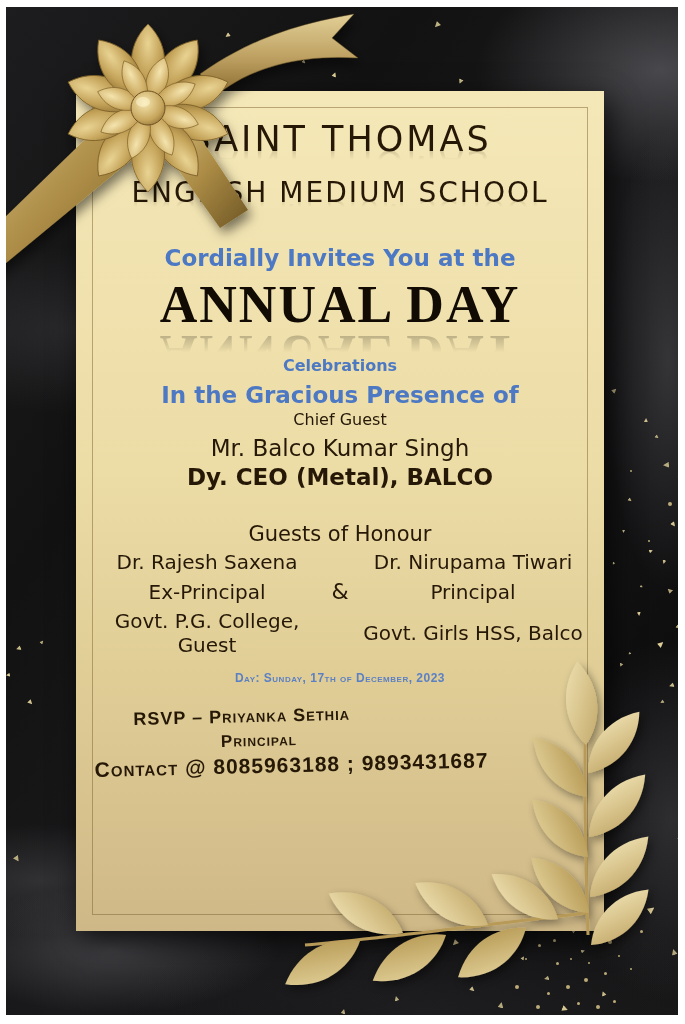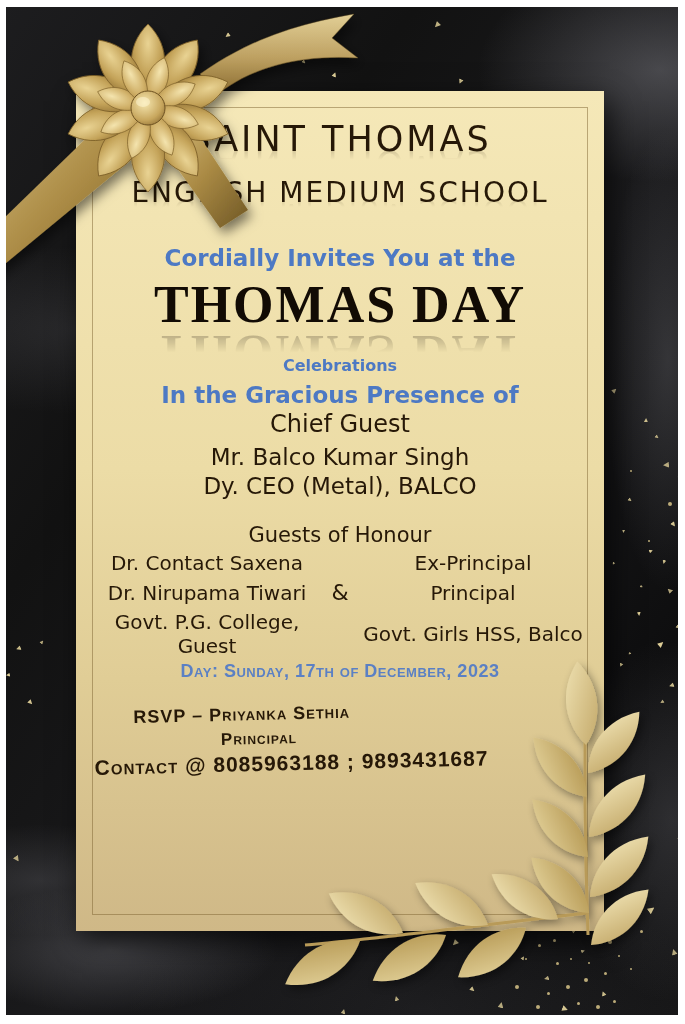--- a/index.html
+++ b/index.html
@@ -43,32 +43,32 @@
   .school-type{font-size:28px;letter-spacing:2px;font-weight:500;margin-top:17px;}
   .school-addr{font-size:28px;letter-spacing:2px;font-weight:500;margin-top:15px;}
 
   .invite-line{margin-top:36px;font-size:23px;font-weight:600;color:var(--accent-blue);}
   .event-title{
     margin-top:4px;font-size:52px;letter-spacing:2px;font-weight:700;
     font-family:"Liberation Serif", serif;color:#120b04;
   }
   .celebrations{margin-top:22px;font-size:16px;font-weight:600;color:var(--accent-blue);}
   .presence{margin-top:7px;font-size:23px;font-weight:600;color:var(--accent-blue);}
-  .chief-heading{margin-top:2px;font-size:24px;font-weight:500;}
+  .chief-heading{margin-top:2px;font-size:16px;font-weight:500;}
   .chief-name{margin-top:6px;font-size:23px;font-weight:500;}
-  .chief-desig{margin-top:3px;font-size:23px;font-weight:400;}
-
-  .goh-heading{margin-top:24px;font-size:21px;font-weight:500;}
+  .chief-desig{margin-top:3px;font-size:23px;font-weight:700;}
+
+  .goh-heading{margin-top:32px;font-size:21px;font-weight:500;}
   .goh-grid{
     display:grid;grid-template-columns:1fr 36px 1fr;align-items:center;
     margin:4px 8px 0 8px;row-gap:5px;font-size:20px;font-weight:500;
   }
   .goh-amp{font-size:22px;}
 
-  .schedule{line-height:1.55;font-size:18px;font-weight:700;
+  .schedule{margin-top:12px;line-height:1.55;font-size:12px;font-weight:700;
     font-variant:small-caps;letter-spacing:.5px;color:var(--schedule-blue);
     font-family:"Liberation Sans", sans-serif;}
 
   .rsvp{margin-top:16px;font-variant:small-caps;font-family:"Liberation Sans", sans-serif;
     text-align:left;transform:rotate(-1.4deg);}
   .rsvp-line1{margin-left:50px;font-size:18px;font-weight:700;letter-spacing:1px;}
   .rsvp-line2{width:350px;text-align:center;font-size:17px;font-weight:700;letter-spacing:1px;margin-top:4px;}
   .rsvp-line3{margin-left:10px;font-size:21px;font-weight:700;letter-spacing:1px;margin-top:3px;}
 
   .deco{position:absolute;pointer-events:none;}
@@ -157,37 +157,37 @@
       <div class="dot" style="left: 668px; top: 502px; width: 4px; height: 4px; opacity: 0.85;"></div>
     </div>
 
   <div class="card">
     <div class="card-content">
 
       <div class="school-name reflect">SAINT THOMAS</div>
       <div class="school-type reflect">ENGLISH MEDIUM SCHOOL</div>
 
       <div class="invite-line">Cordially Invites You at the</div>
-      <div class="event-title reflect-big">THOMAS DAY</div>
+      <div class="event-title reflect-big">ANNUAL DAY</div>
 
       <div class="celebrations">Celebrations</div>
       <div class="presence">In the Gracious Presence of</div>
 
       <div class="chief-heading">Chief Guest</div>
       <div class="chief-name">Mr. Balco Kumar Singh</div>
       <div class="chief-desig">Dy. CEO (Metal), BALCO</div>
 
       <div class="goh-heading">Guests of Honour</div>
 
       <div class="goh-grid">
-        <div>Dr. Contact Saxena</div>
+        <div>Dr. Rajesh Saxena</div>
         <div></div>
+        <div>Dr. Nirupama Tiwari</div>
+
         <div>Ex-Principal</div>
-
-        <div>Dr. Nirupama Tiwari</div>
         <div class="goh-amp">&amp;</div>
         <div>Principal</div>
 
         <div>Govt. P.G. College, Guest</div>
         <div></div>
         <div>Govt. Girls HSS, Balco</div>
       </div>
 
       <div class="schedule">
         <div>Day: Sunday, 17th of December, 2023</div>

